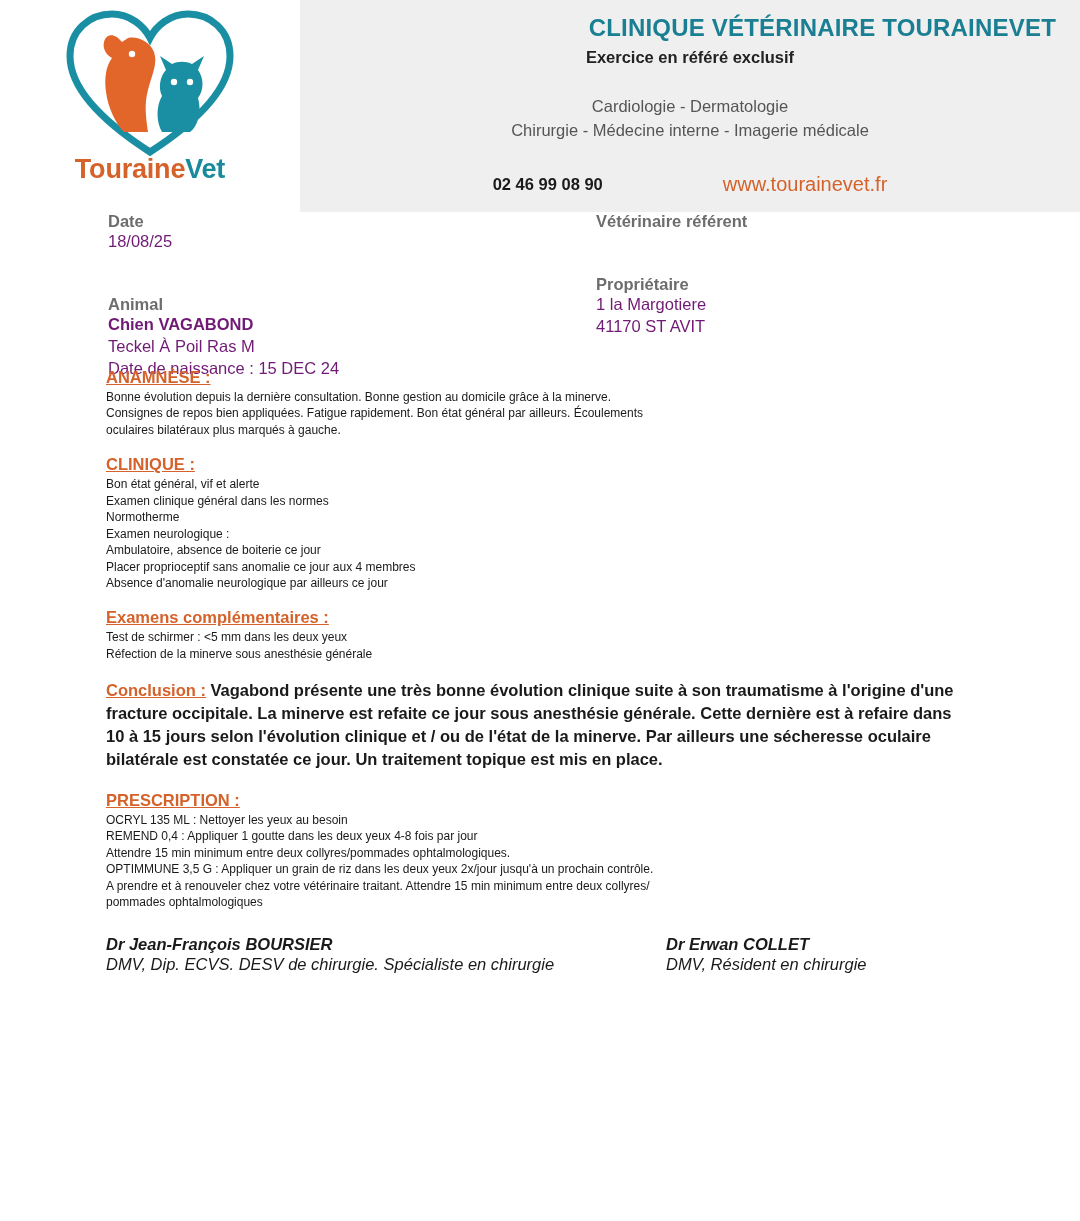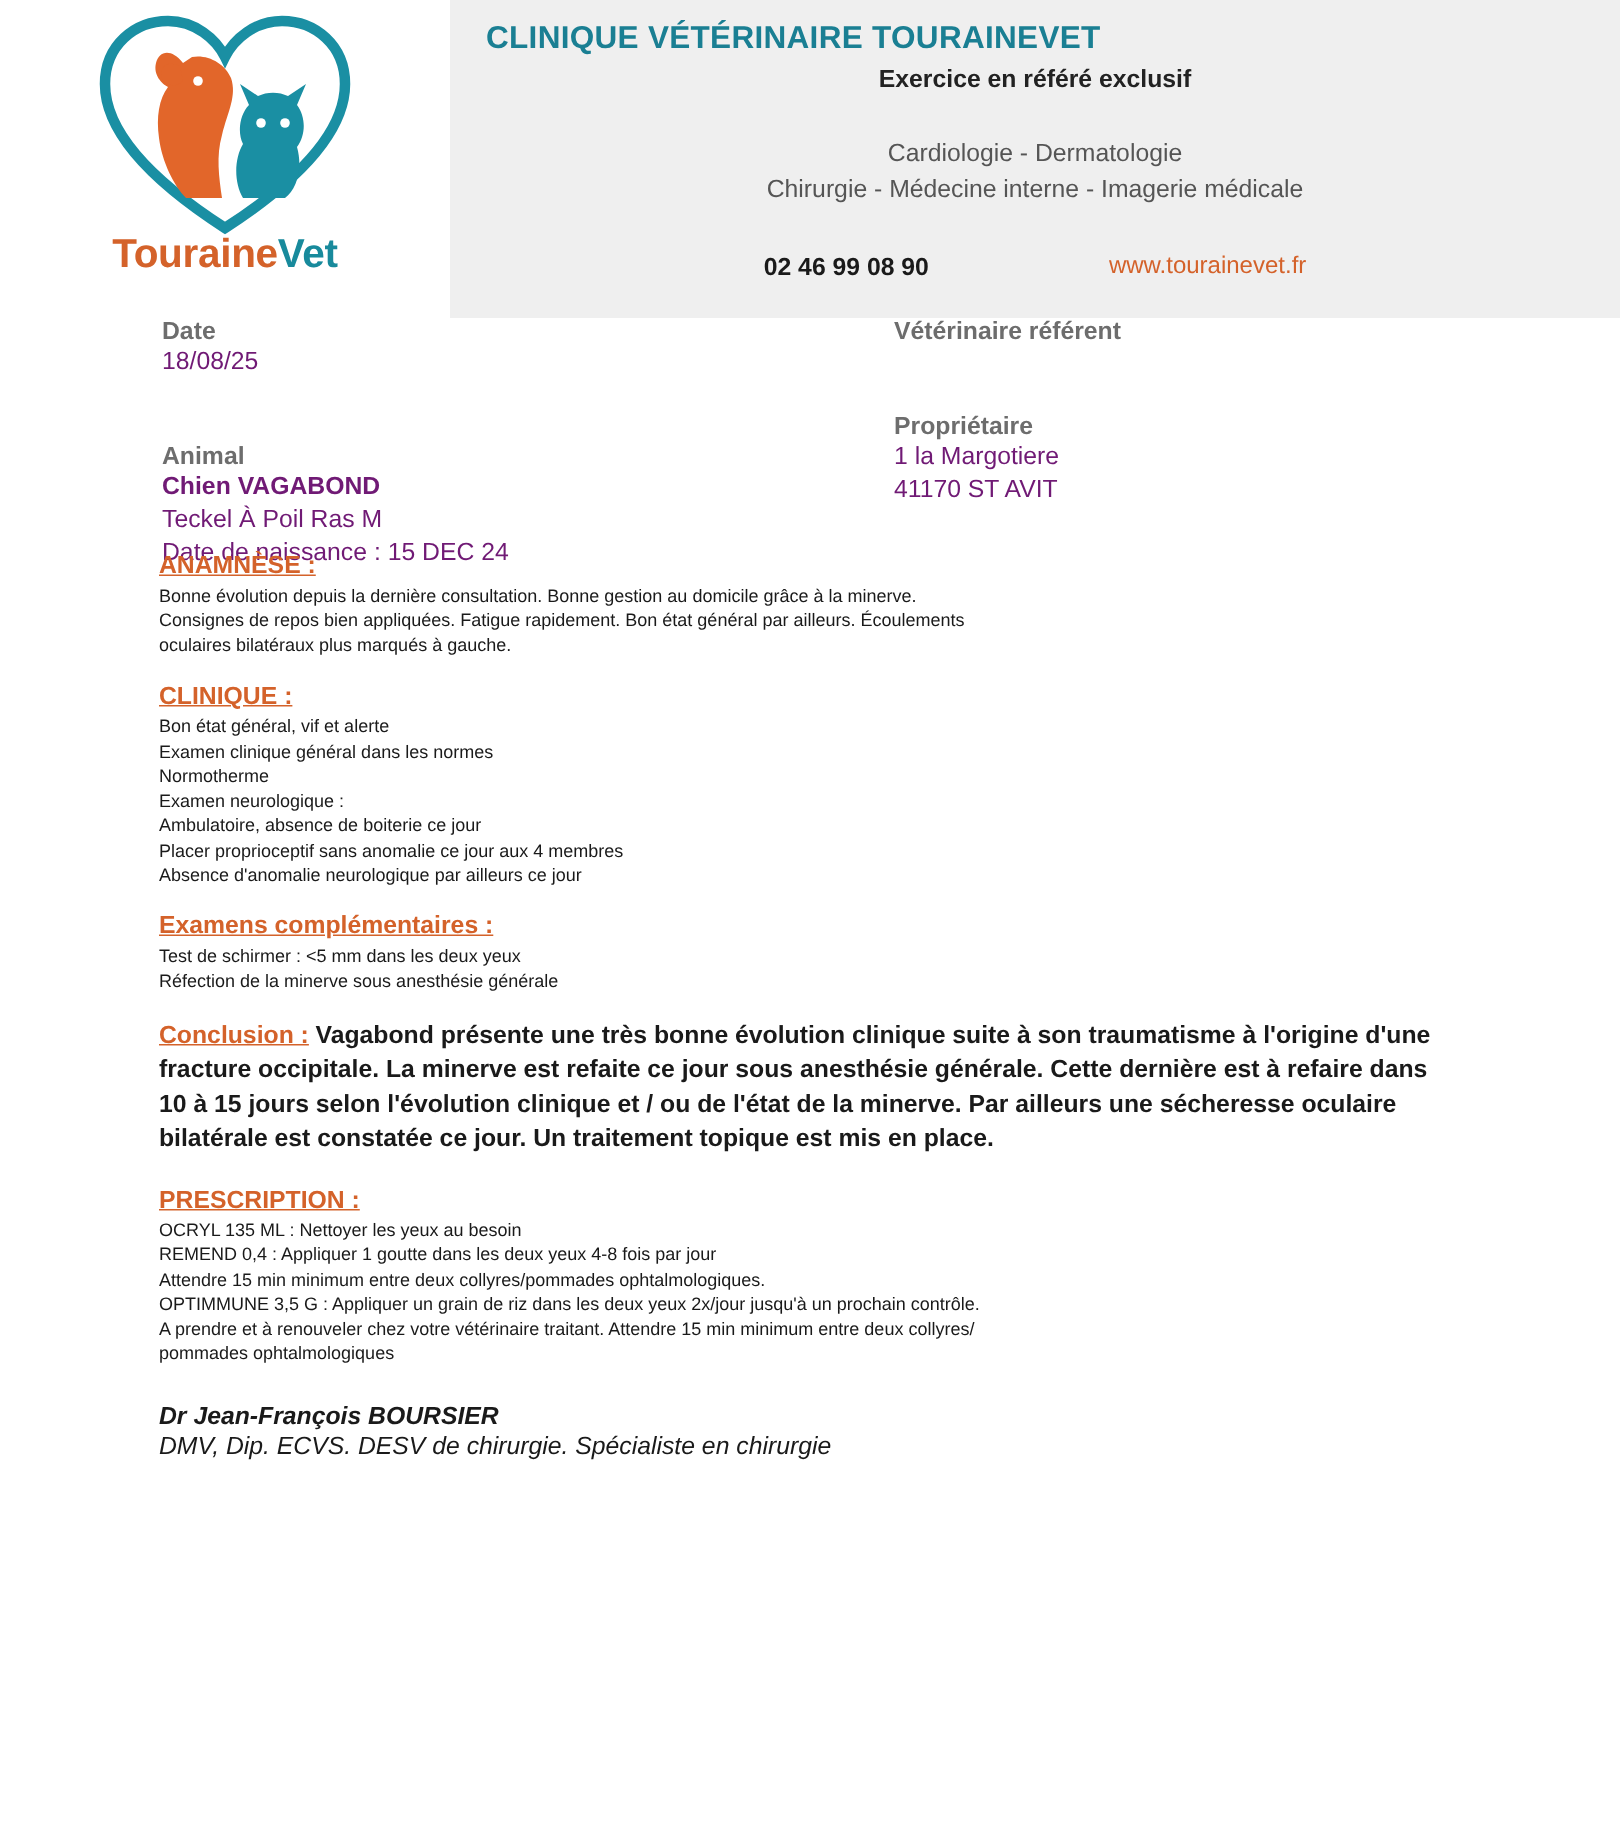--- a/index.html
+++ b/index.html
@@ -56,23 +56,23 @@
   .header-band {
     flex: 1 1 auto;
     background: #efefef;
     padding: 14px 24px 10px 24px;
     box-sizing: border-box;
     display: flex;
     flex-direction: column;
   }
   .clinic-name {
     color: #1a7f93;
-    font-size: 21px;
-    font-weight: bold;
-    text-align: left;
+    font-size: 24px;
+    font-weight: bold;
+    text-align: right;
     letter-spacing: 0.2px;
   }
   .clinic-sub {
     color: #222222;
     font-size: 16.5px;
     font-weight: bold;
     text-align: center;
     margin-top: 6px;
   }
   .clinic-services {
@@ -89,21 +89,21 @@
     justify-content: center;
     gap: 120px;
   }
   .clinic-phone {
     color: #1a1a1a;
     font-size: 16.5px;
     font-weight: bold;
   }
   .clinic-web {
     color: #d4622a;
-    font-size: 16px;
+    font-size: 20px;
   }
 
   
   .meta {
     position: relative;
     padding: 8px 0 0 0;
   }
   .meta-left {
     position: absolute;
     left: 108px;
@@ -281,16 +281,20 @@
 OPTIMMUNE 3,5 G : Appliquer un grain de riz dans les deux yeux 2x/jour jusqu'à un prochain contrôle.
 A prendre et à renouveler chez votre vétérinaire traitant. Attendre 15 min minimum entre deux collyres/
 pommades ophtalmologiques</div>
     </div>
 
     <div class="signatures">
       <div class="sig left">
         <div class="sig-name">Dr Jean-François BOURSIER</div>
         <div class="sig-role">DMV, Dip. ECVS. DESV de chirurgie. Spécialiste en chirurgie</div>
       </div>
+      <div class="sig">
+        <div class="sig-name">Dr Erwan COLLET</div>
+        <div class="sig-role">DMV, Résident en chirurgie</div>
+      </div>
     </div>
 
   </div>
 </div>
 
 </body></html>

